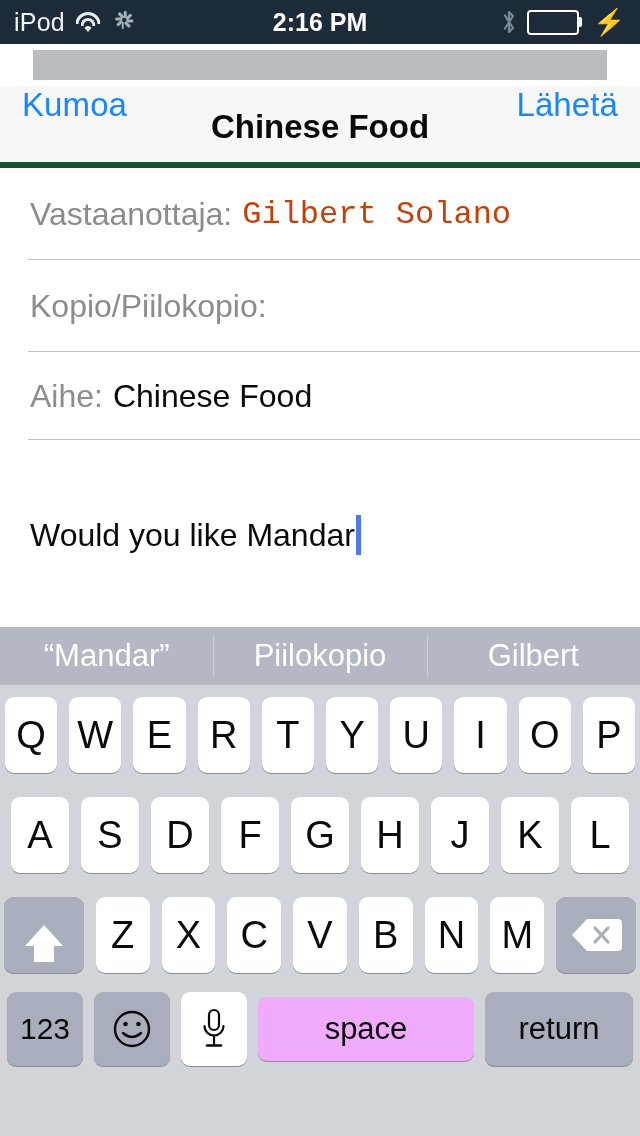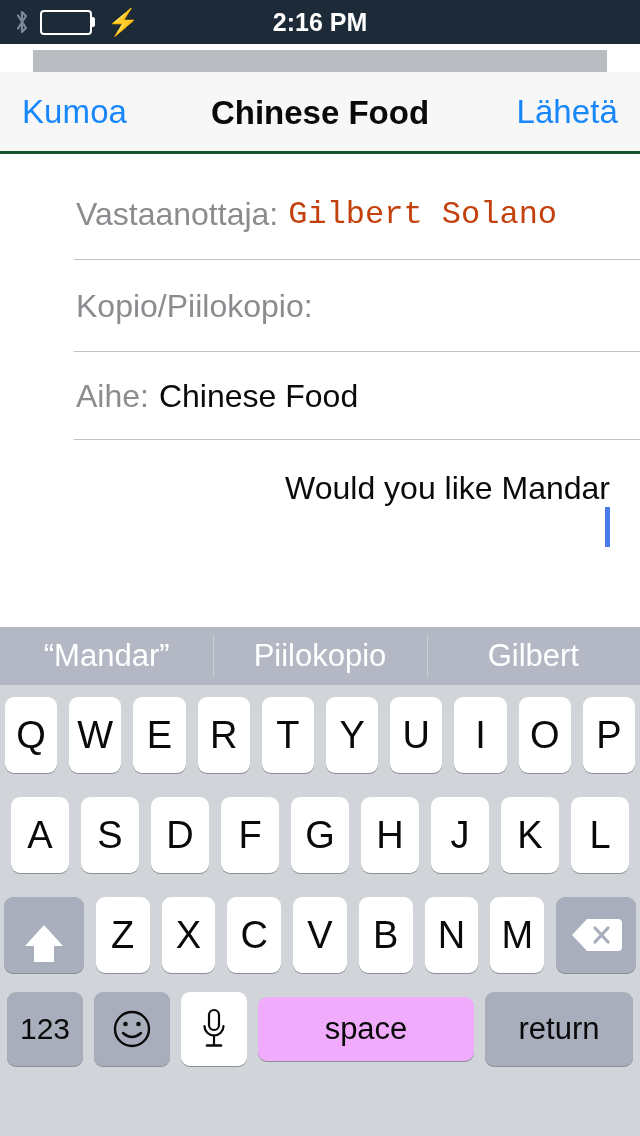--- a/index.html
+++ b/index.html
@@ -57,51 +57,51 @@
   .bolt { color:#ffffff; font-size:26px; line-height:1; margin-left:5px; }
 
   
   .gray-strip {
     position:absolute; left:33px; top:50px; width:574px; height:30px;
     background:#b9bcc0;
   }
 
   
   .navbar {
-    position:absolute; left:0; top:72px; width:640px; height:82px;
+    position:absolute; left:0; top:86px; width:640px; height:82px;
     background:#f7f7f8;
-    display:flex; align-items:center; justify-content:space-between;
+    display:flex; align-items:flex-start; justify-content:space-between;
     padding:0 22px;
-    border-bottom:3px solid #14532d;
+    border-bottom:6px solid #14532d;
   }
   .nav-btn { color:#1787fb; font-size:33px; letter-spacing:0.1px; }
   .nav-title {
     position:absolute; left:0; right:0; top:0; height:82px;
     display:flex; align-items:center; justify-content:center;
     color:#0a0a0a; font-size:33px; font-weight:bold; pointer-events:none;
   }
 
   
   .compose { position:absolute; left:0; top:168px; width:640px; }
   .field {
     height:92px; display:flex; align-items:center;
-    padding-left:30px; position:relative;margin-left:46px;
+    padding-left:30px; position:relative;
   }
   .field:after {
     content:""; position:absolute; left:28px; right:0; bottom:0;
     height:1px; background:#c3c3c5;
   }
   .f-label { color:#8c8c90; font-size:32px; }
   .f-value { font-size:32px; margin-left:10px; }
   .f-value.blue { color:#c2410c;font-family:Liberation Mono, monospace; }
   .f-value.dark { color:#0a0a0a; }
   .field.subject { height:88px; }
   .body-area {
     padding:30px 30px 0 30px; min-height:160px;
-    display:flex; align-items:flex-end;flex-direction:column;
+    display:flex; align-items:center;
   }
   .body-text { font-size:32px; color:#0a0a0a; white-space:pre; }
   .caret {
     display:inline-block; width:5px; height:40px;
     background:#4a7aeb; margin-left:1px; vertical-align:-6px;
   }
 
   
   .keyboard {
     position:absolute; left:0; bottom:0; width:640px; height:509px;
@@ -157,20 +157,38 @@
   .del-ico { width:52px; height:36px; }
   .mic-ico { width:26px; height:44px; }
   .emoji-ico { width:44px; height:44px; }
 </style>
 </head>
 <body>
 
 <div id="screen">
 
   <div class="statusbar">
+    <div class="sb-left">
+      <span class="sb-carrier">iPod</span>
+      <span class="wifi-ico">
+        <i class="a"></i>
+          <i class="b"></i>
+          <i class="c"></i>
+      </span>
+      <span class="spinner">
+        <span style="transform:rotate(0deg) translate(-50%,0)"></span>
+        <span style="transform:rotate(45deg) translate(-50%,0)"></span>
+        <span style="transform:rotate(90deg) translate(-50%,0)"></span>
+        <span style="transform:rotate(135deg) translate(-50%,0)"></span>
+        <span style="transform:rotate(180deg) translate(-50%,0)"></span>
+        <span style="transform:rotate(225deg) translate(-50%,0)"></span>
+        <span style="transform:rotate(270deg) translate(-50%,0)"></span>
+        <span style="transform:rotate(315deg) translate(-50%,0)"></span>
+      </span>
+    </div>
     <div class="sb-time">2:16 PM</div>
     <div class="sb-right">
       <svg class="bt-ico" viewBox="0 0 16 26">
         <path d="M4 6.5 L12 19 L8 23 L8 3 L12 7 L4 19.5" fill="none" stroke="#7b8896" stroke-width="2.2" stroke-linejoin="round" stroke-linecap="round"></path>
       </svg>
       <span class="battery">
         <span class="fill"></span>
       </span>
       <span class="bolt">⚡</span>
     </div>

